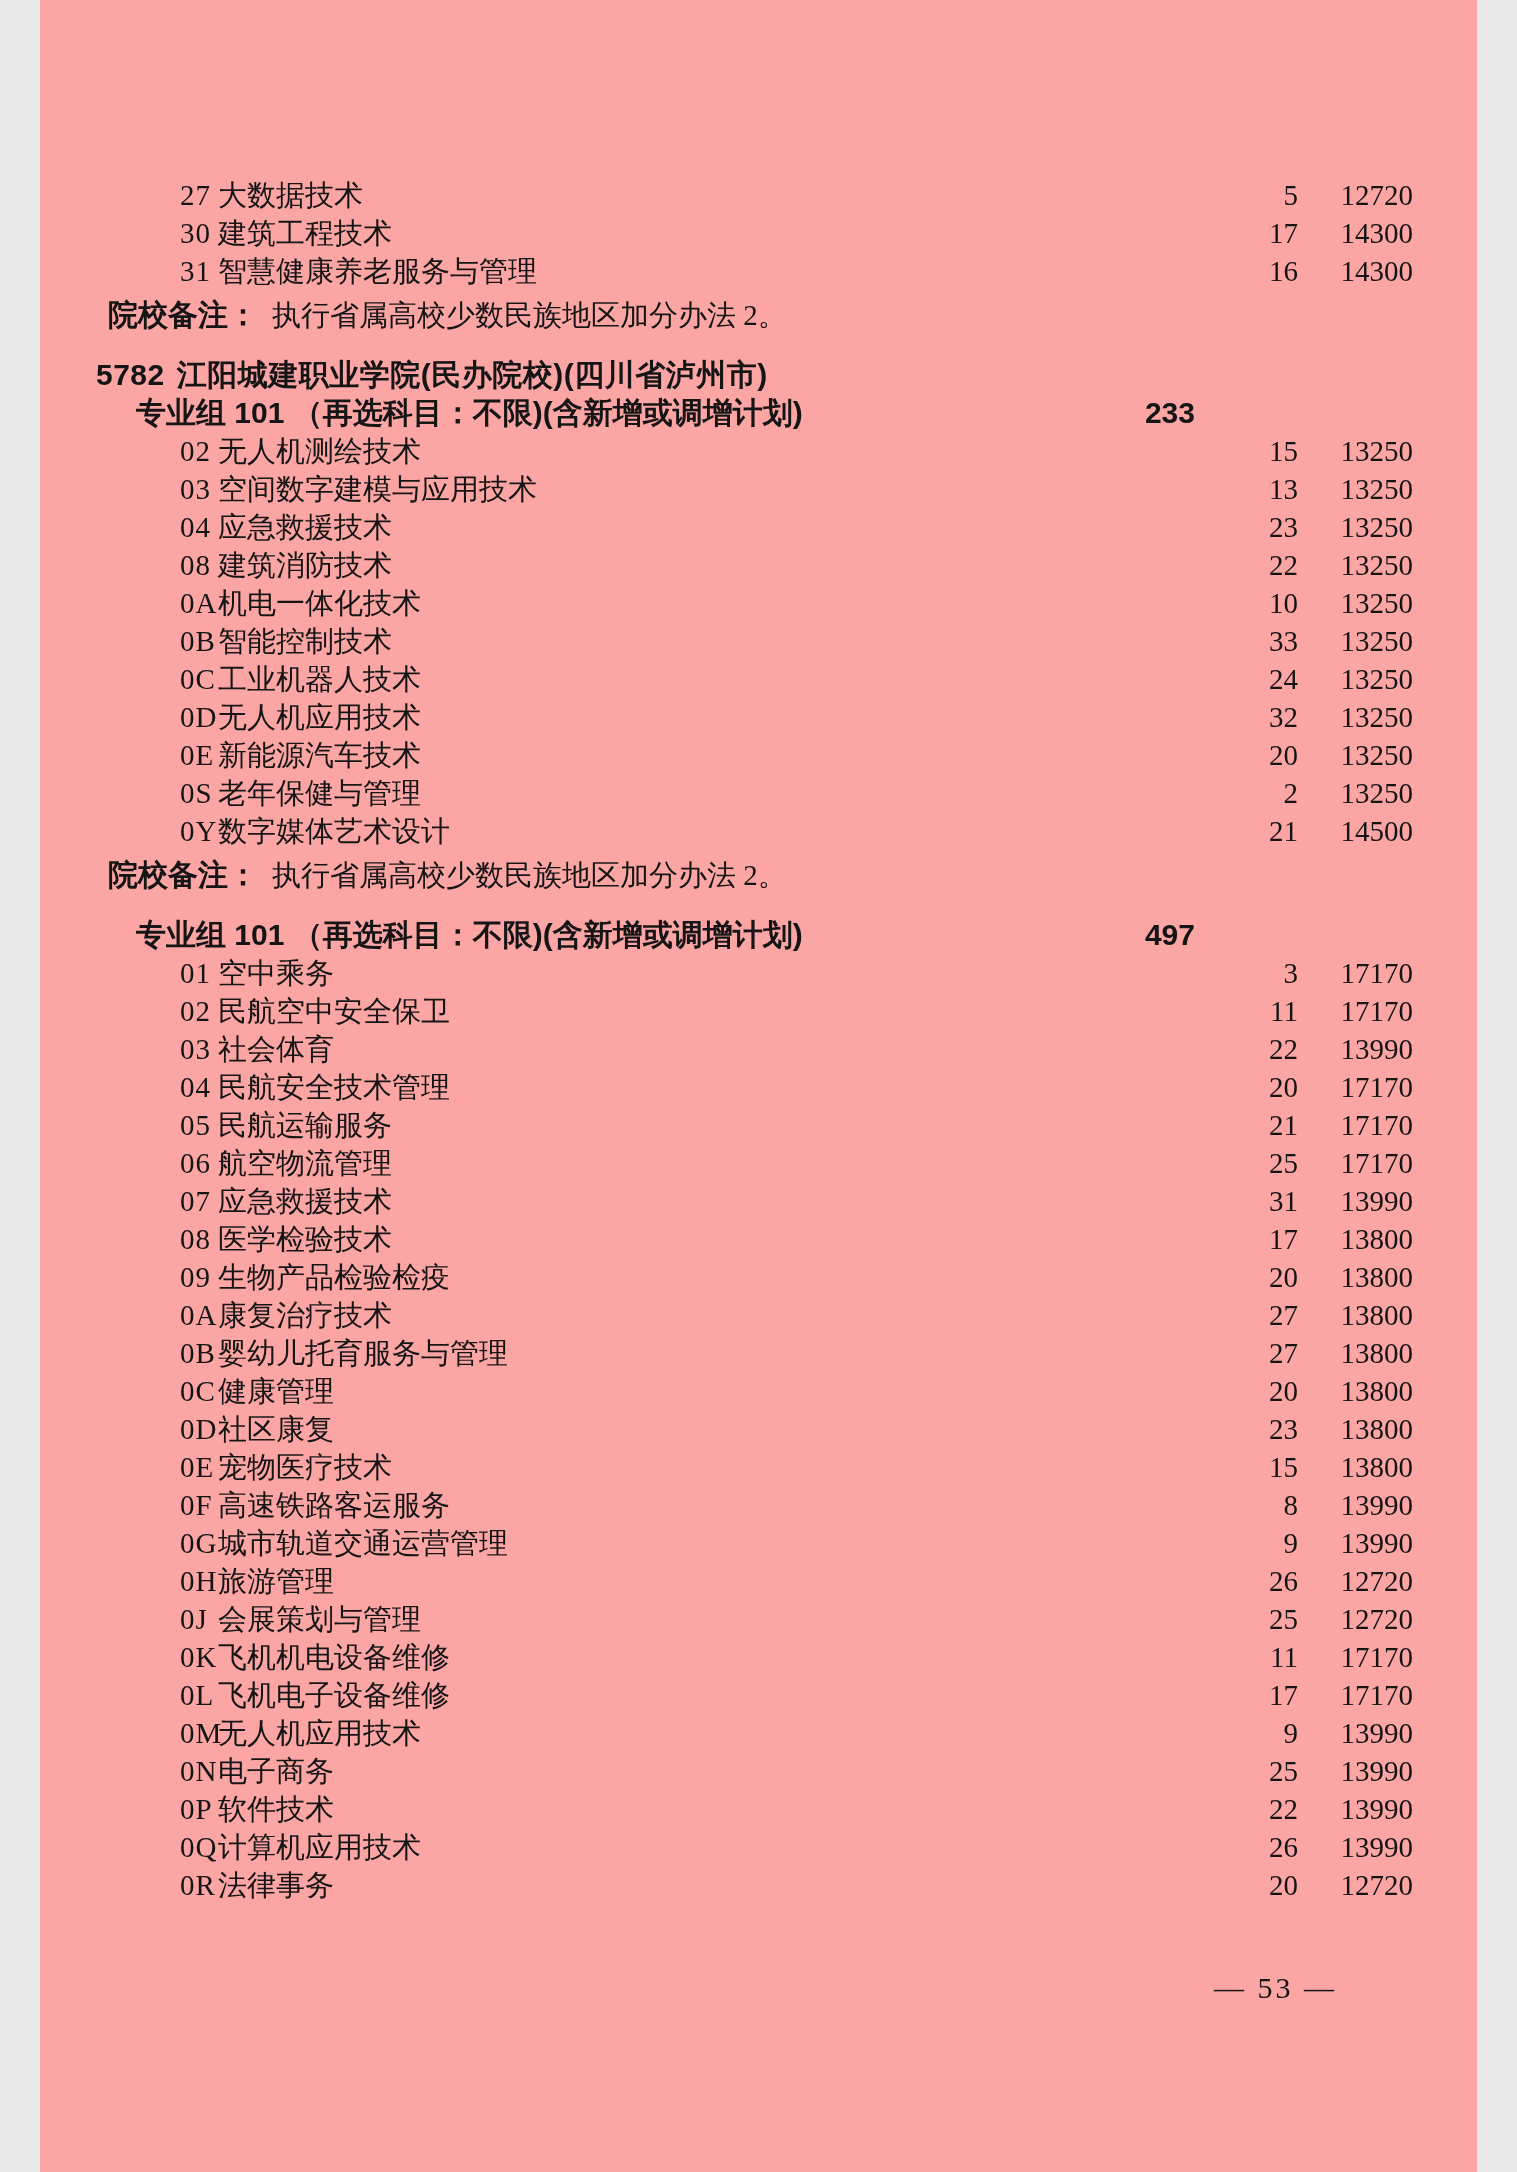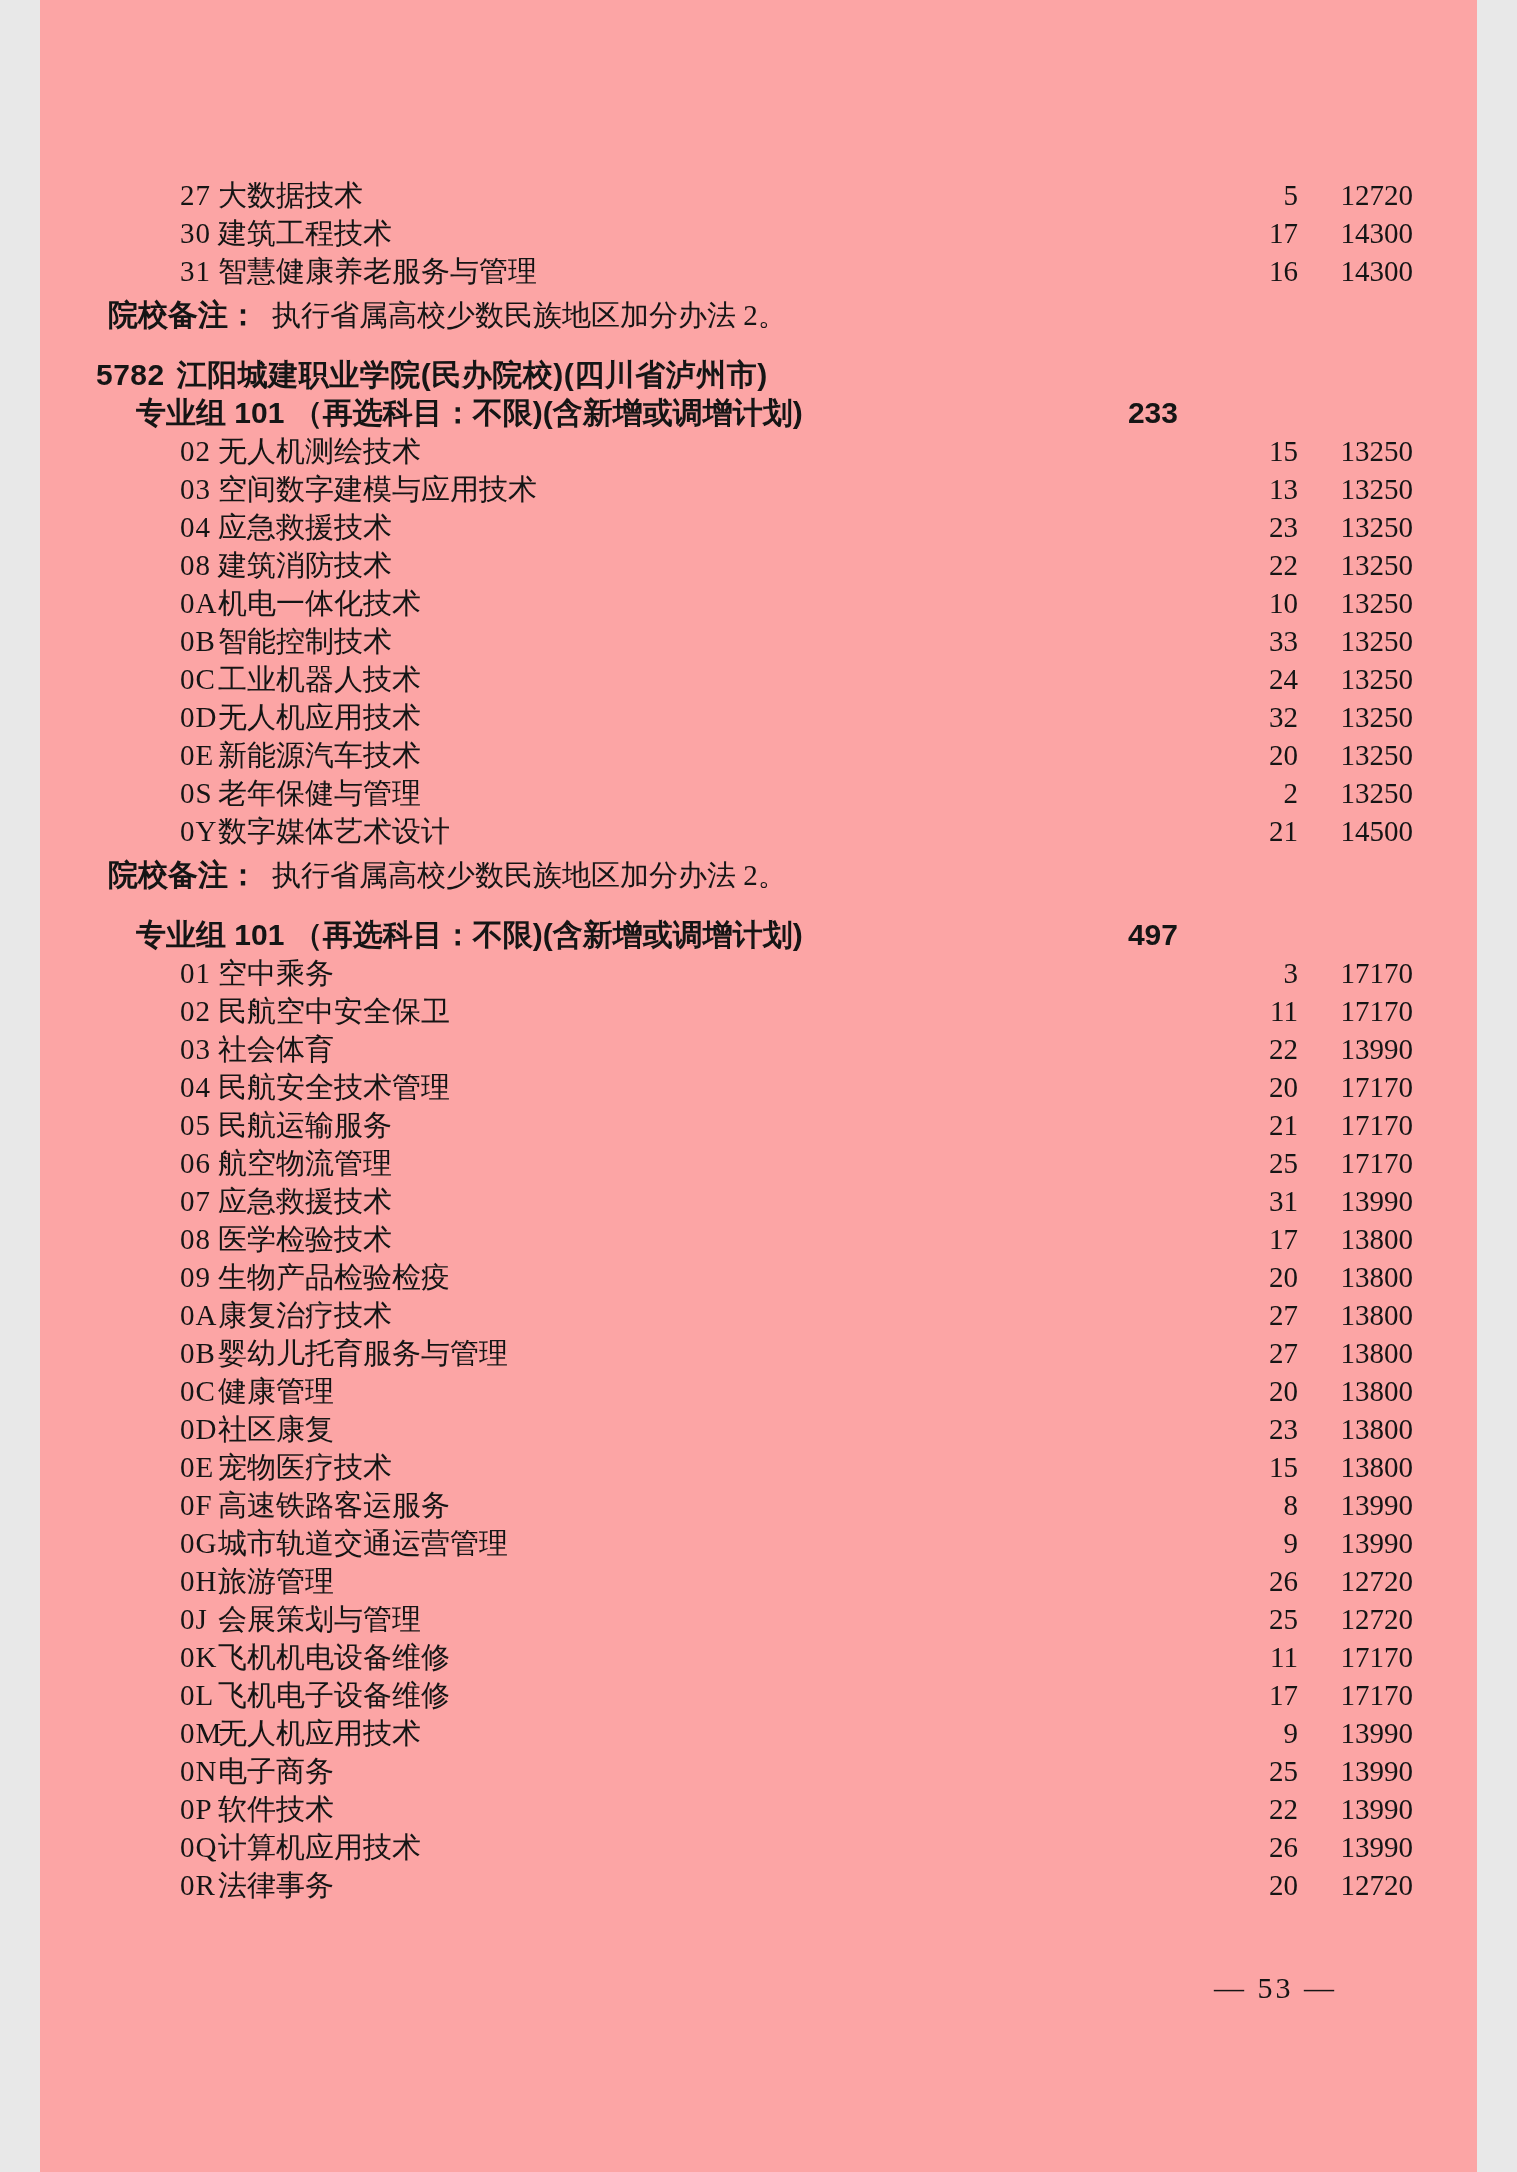--- a/index.html
+++ b/index.html
@@ -38,21 +38,21 @@
     margin-left: 96px;
     font-family: "Liberation Sans", sans-serif;
     font-weight: 700;
     font-size: 30px;
     line-height: 38px;
     white-space: nowrap;
   }
   .group-total {
     position: absolute;
     top: 0;
-    right: 379px; 
+    right: 362px; 
     text-align: right;
     font-family: "Liberation Sans", sans-serif;
     font-weight: 700;
   }
 
   .row {
     position: relative;
     padding-left: 140px;
     font-family: "Liberation Serif", serif;
     font-size: 29px;

